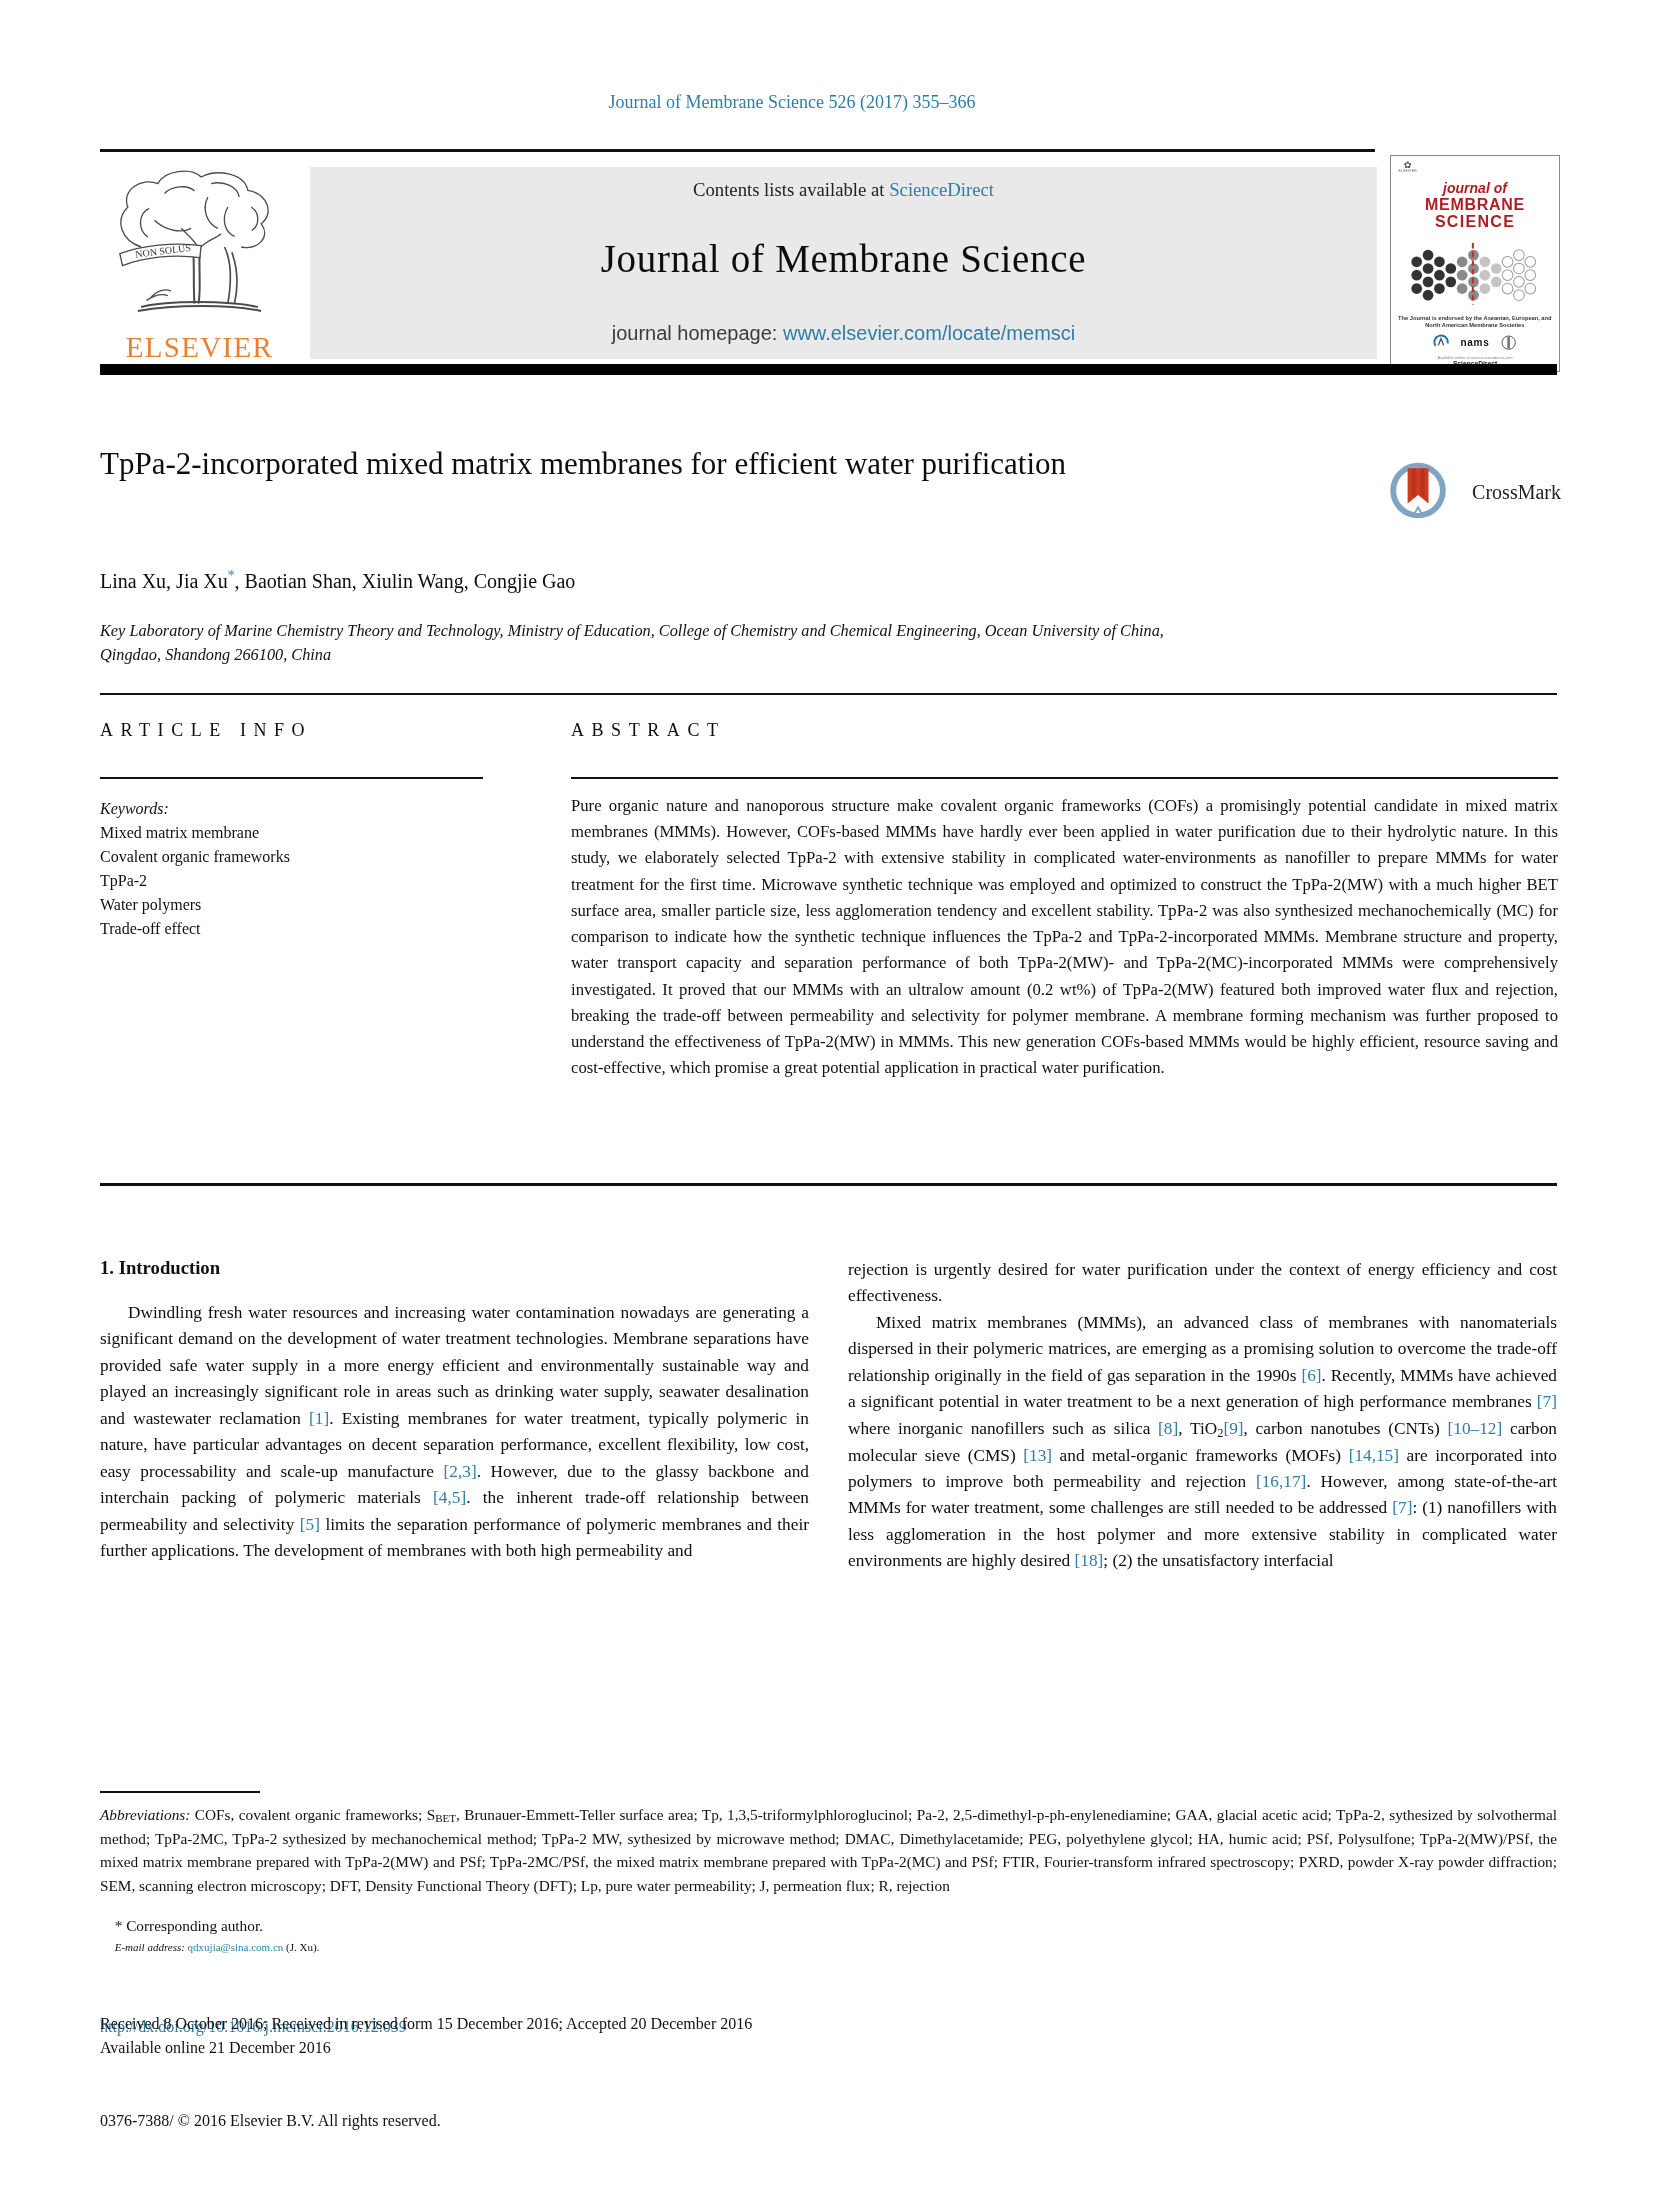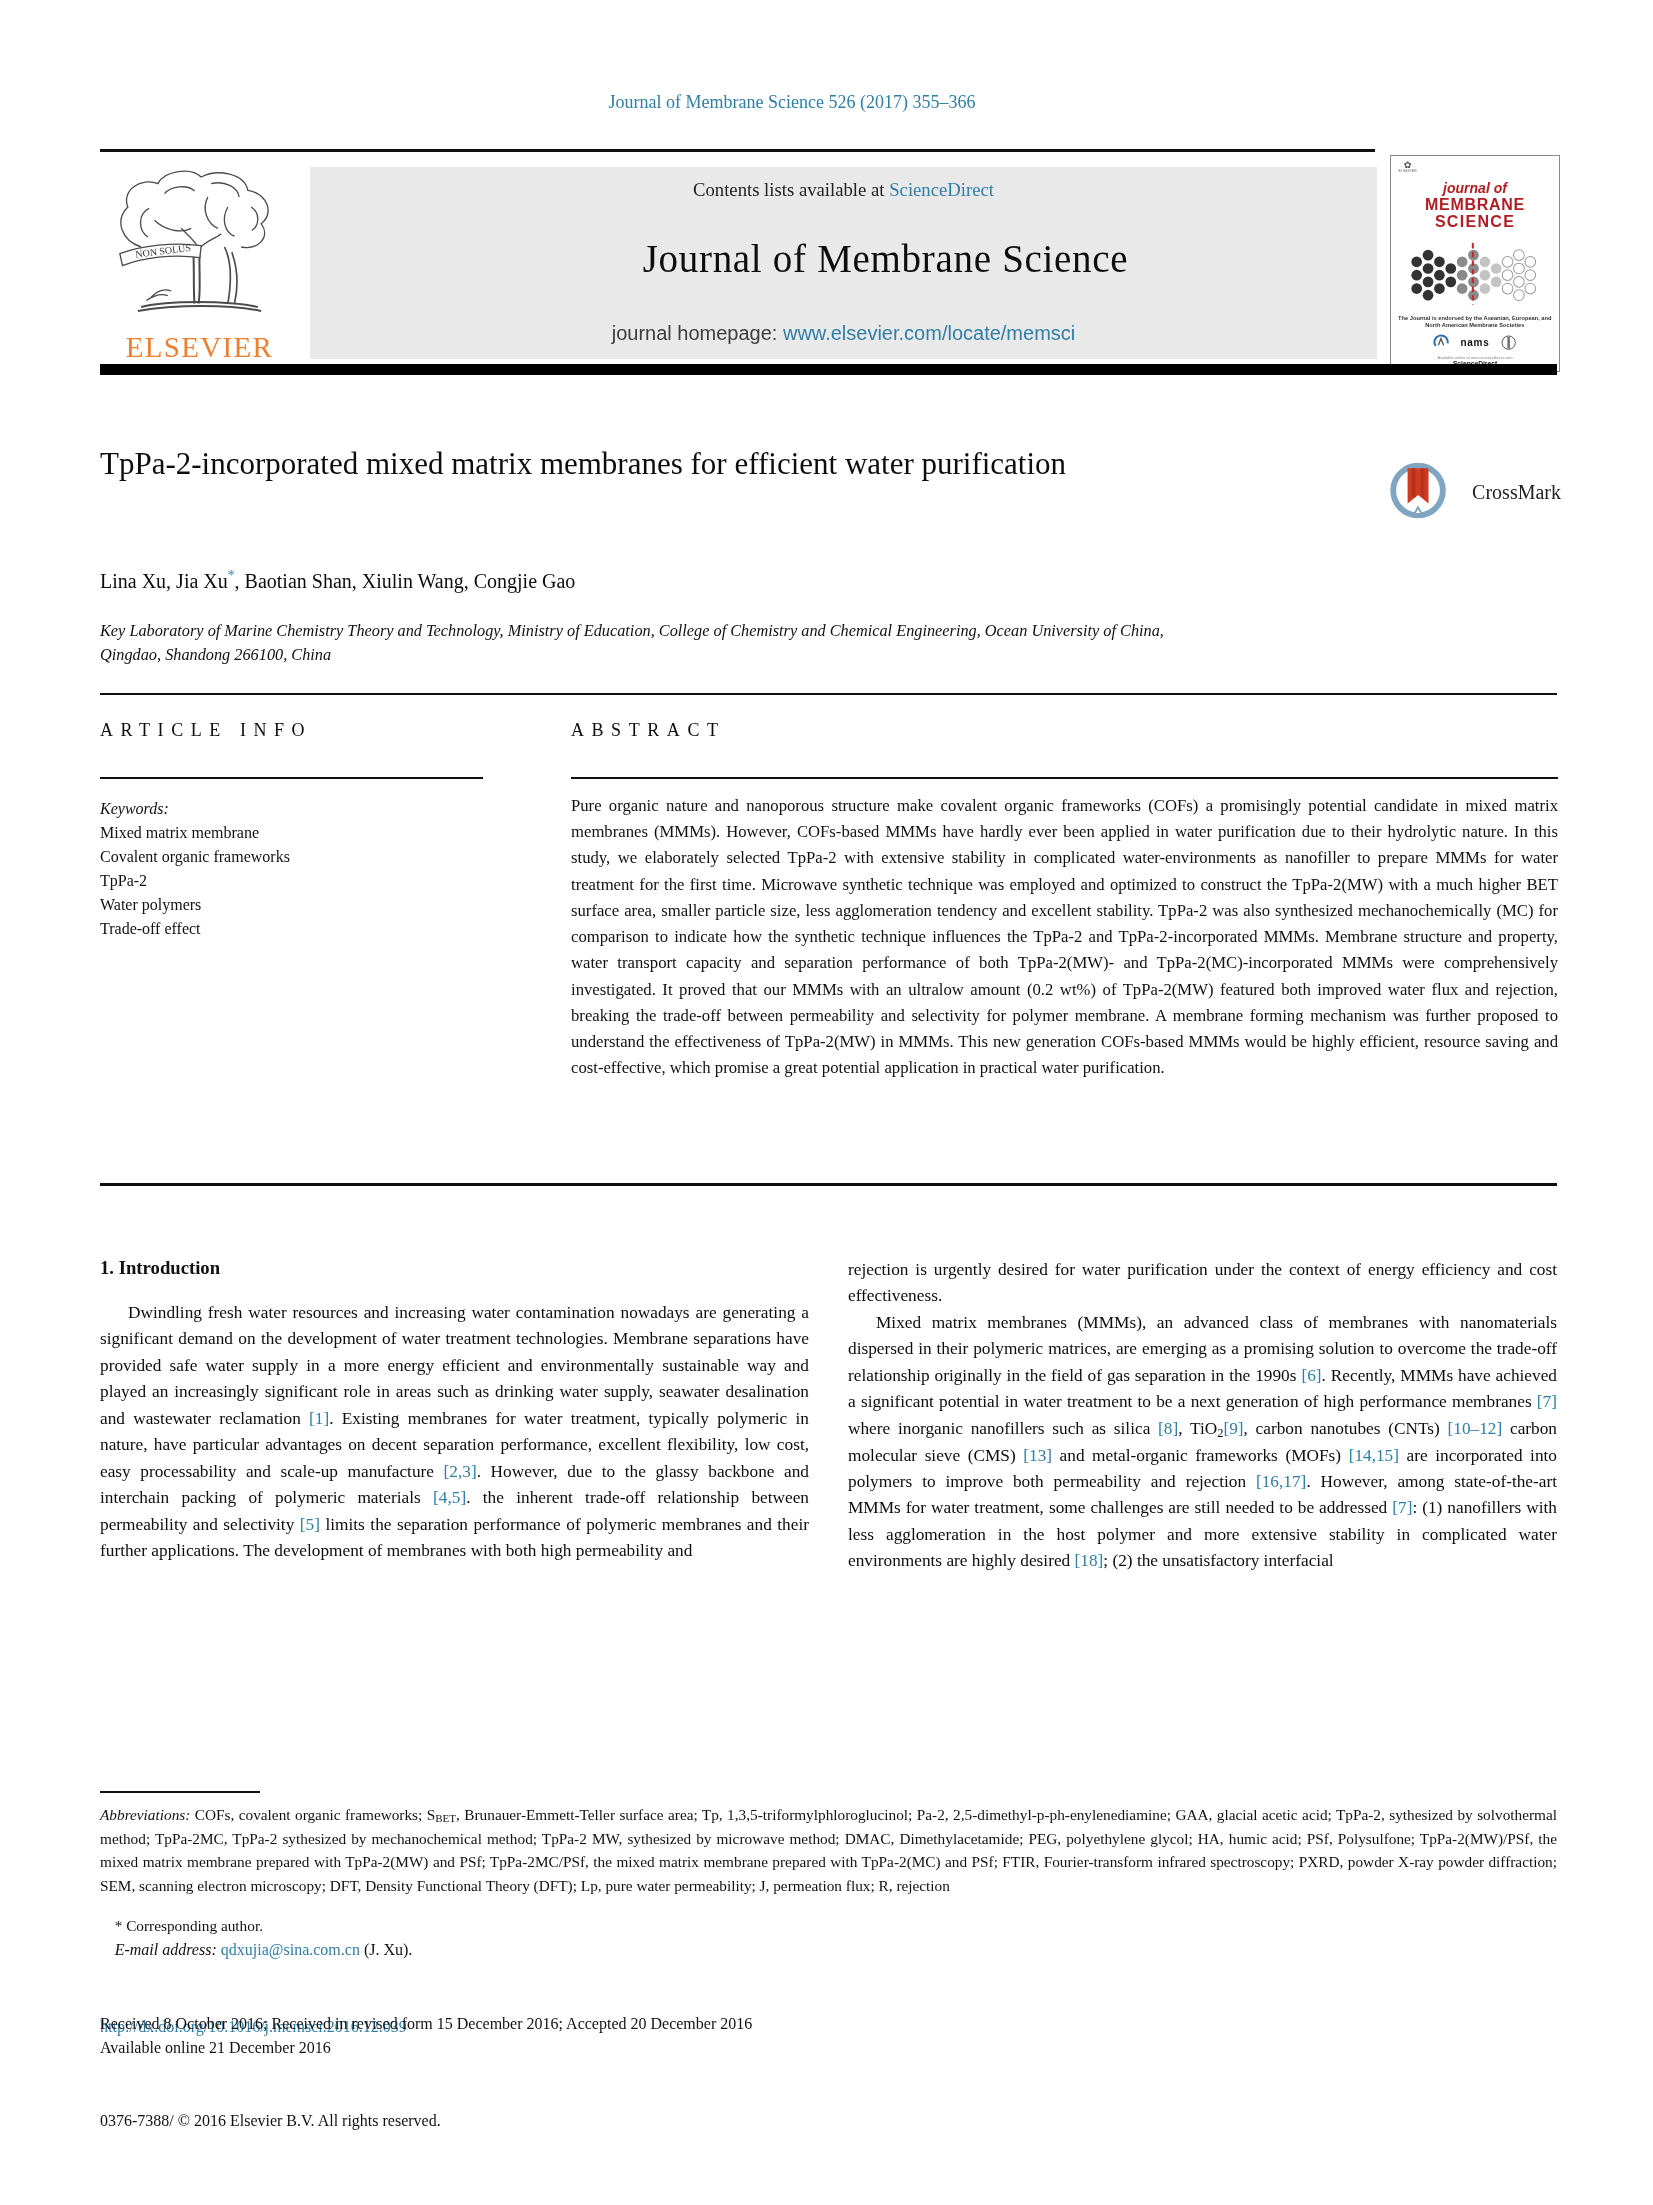--- a/index.html
+++ b/index.html
@@ -8,21 +8,21 @@
 
   .abs{position:absolute;}
   .teal{color:#2e7ea6;}
   .rule{background:#111;}
 
   
   #citation{top:92px;left:0;width:100%;text-align:center;font-size:18px;color:#2e7ea6;}
   #rule-top{top:149px;left:100px;width:1275px;height:2.7px;}
   #masthead-box{left:310px;top:167px;width:1067px;height:192px;background:#e9e9e9;}
   #contents-line{top:12px;left:0;width:100%;text-align:center;font-size:18.7px;color:#222;}
-  #journal-title{top:69px;left:0;width:100%;text-align:center;font-size:39px;color:#0d0d0d;letter-spacing:0.7px;padding-left:42px;}
+  #journal-title{top:69px;left:0;width:100%;text-align:center;font-size:39px;color:#0d0d0d;letter-spacing:0.7px;}
   #homepage-line{top:155px;left:0;width:100%;text-align:center;font-size:20px;color:#3c3c3c;
                  font-family:"Liberation Sans", sans-serif;}
   #elsevier-block{left:101px;top:167px;width:197px;height:197px;}
   #elsevier-wordmark{position:absolute;left:0;bottom:0;width:100%;text-align:center;
       font-size:29px;color:#ec8032;letter-spacing:1.3px;font-family:"Liberation Serif",serif;}
   #black-bar{top:364px;left:100px;width:1457px;height:10.7px;background:#000;}
 
   
   #cover{left:1390px;top:155px;width:168px;height:215px;border:0.7px solid #8a8a8a;background:#fff;
          font-family:"Liberation Sans", sans-serif;}
@@ -68,21 +68,21 @@
   #col-left{left:100px;top:1300px;width:709px;}
   #col-right{left:848px;top:1257px;width:709px;}
   .para-indent{text-indent:28px;}
   #col-right p{margin:0;}
   #col-left p{margin:0;}
 
   
   #foot-rule{top:1791px;left:100px;width:160px;height:2px;}
   #abbrev{left:100px;top:1803px;width:1457px;font-size:15.3px;line-height:1.52;text-align:justify;color:#111;}
   #corresponding{left:100px;top:1917px;font-size:15.3px;padding-left:14.7px;}
-  #email-line{left:100px;top:1941px;font-size:16px;padding-left:14.7px;}
+  #email-line{left:100px;top:1941px;font-size:11px;padding-left:14.7px;}
 
   
   #doi{left:100px;top:1988px;font-size:16px;margin-top:30px;}
   #received{left:100px;top:2015px;font-size:16px;}
   #available{left:100px;top:2039px;font-size:16px;}
   #copyright{left:100px;top:2064px;font-size:16px;margin-top:48px;}
 
   
   .seg-link{color:#2e7ea6;}
   .seg-sub{font-size:0.72em;vertical-align:-0.22em;}

